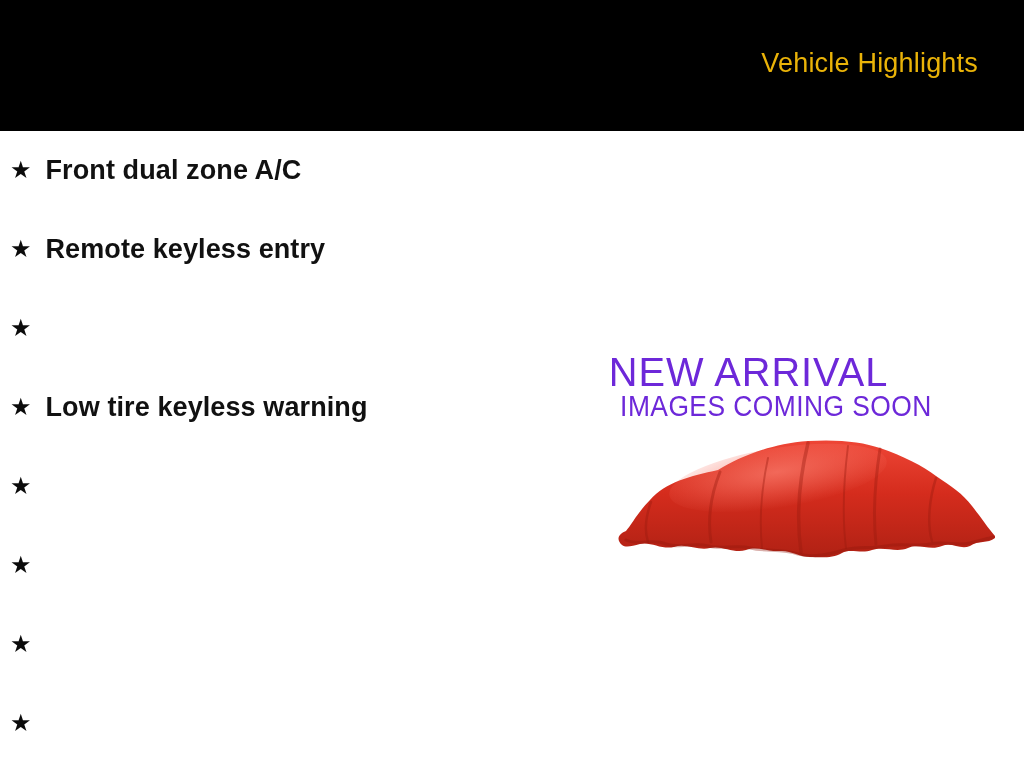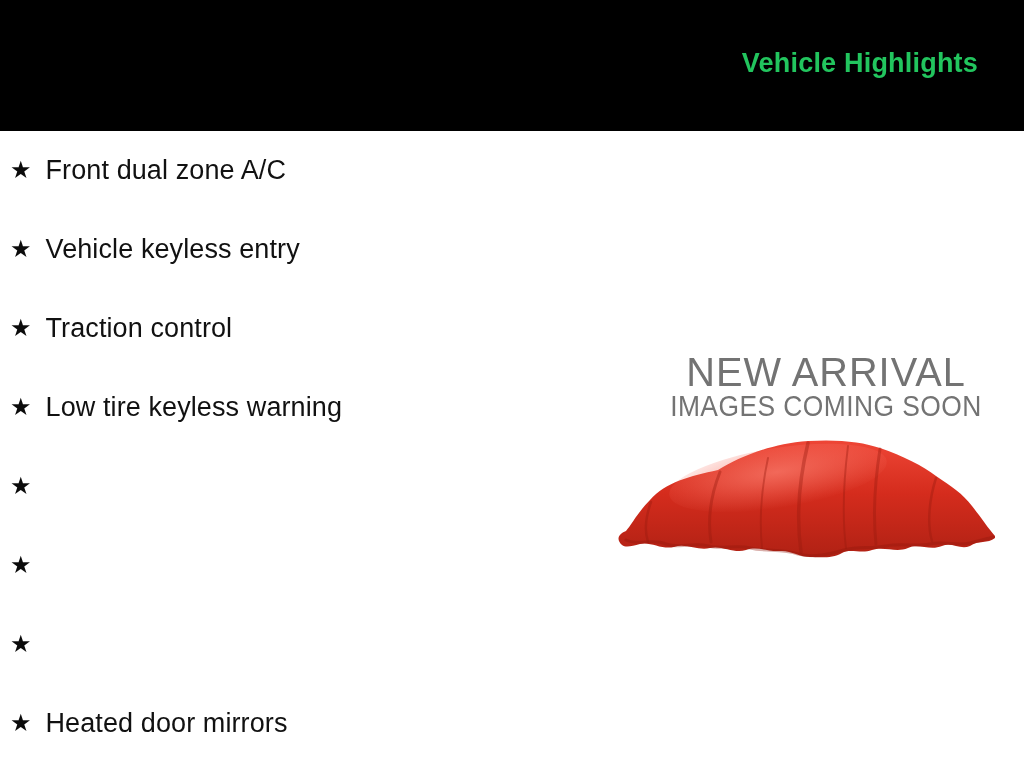--- a/index.html
+++ b/index.html
@@ -16,23 +16,23 @@
     position: absolute;
     left: 0; top: 0;
     width: 1024px; height: 131px;
     background: #000000;
     display: flex;
     align-items: center;
     justify-content: flex-end;
     padding-right: 46px;
   }
   .header-title {
-    color: #22c55e;
+    color: #eab308;
     font-size: 27px;
-    font-weight: 700;
+    font-weight: 400;
     letter-spacing: 0.2px;
     padding-bottom: 4px;
   }
 
   
   .highlights-list {
     position: absolute;
     left: 0; top: 131px;
     width: 560px;
     list-style: none;
@@ -48,29 +48,30 @@
     font-size: 24px;
     line-height: 1;
     margin-right: 14px;
     color: #0b0b0b;
     transform: translateY(-1px);
   }
   .item-label {
     font-size: 27px;
     letter-spacing: 0.1px;
     white-space: nowrap;
+    font-weight: bold;
   }
 
   
   .promo-text {
     position: absolute;
-    left: 636px; top: 351px;
+    left: 603px; top: 351px;
     width: 380px;
-    text-align: center;
-    color: #737373;
+    text-align: left;
+    color: #6d28d9;
   }
   .promo-line1 {
     font-size: 41px;
     line-height: 42px;
     font-weight: 400;
     letter-spacing: 1px;
     transform: scaleX(0.97);
     transform-origin: center;
     white-space: nowrap;
   }
@@ -98,42 +99,40 @@
   <div class="header-title">Vehicle Highlights</div>
 </div>
 
 <ul class="highlights-list">
   <li>
     <span class="star">★</span>
     <span class="item-label">Front dual zone A/C</span>
   </li>
   <li>
     <span class="star">★</span>
-    <span class="item-label">Vehicle keyless entry</span>
-  </li>
-  <li>
-    <span class="star">★</span>
-    <span class="item-label">Traction control</span>
+    <span class="item-label">Remote keyless entry</span>
+  </li>
+  <li>
+    <span class="star">★</span>
   </li>
   <li>
     <span class="star">★</span>
     <span class="item-label">Low tire keyless warning</span>
   </li>
   <li>
     <span class="star">★</span>
   </li>
   <li>
     <span class="star">★</span>
   </li>
   <li>
     <span class="star">★</span>
   </li>
   <li>
     <span class="star">★</span>
-    <span class="item-label">Heated door mirrors</span>
   </li>
 </ul>
 
 <div class="promo-text">
   <div class="promo-line1">NEW ARRIVAL</div>
   <div class="promo-line2">IMAGES COMING SOON</div>
 </div>
 
 <svg class="covered-car" viewBox="0 0 382 126" xmlns="http://www.w3.org/2000/svg" aria-hidden="true">
   <defs>

